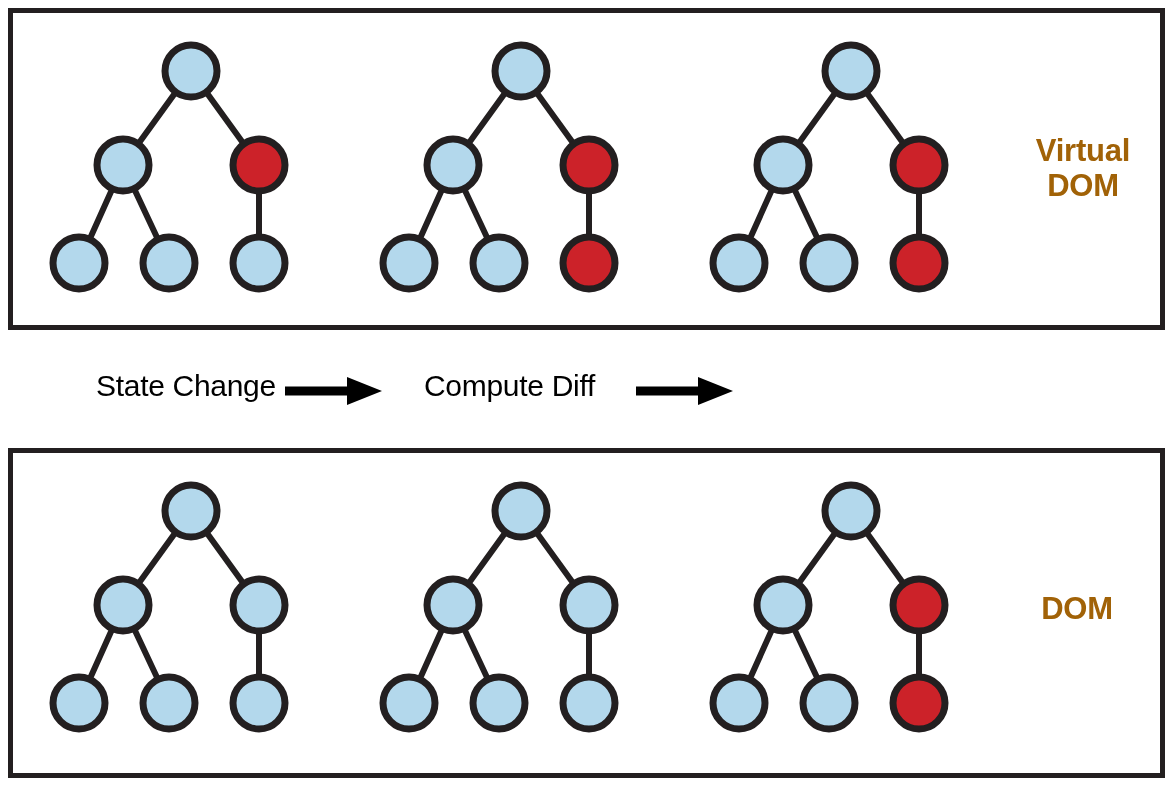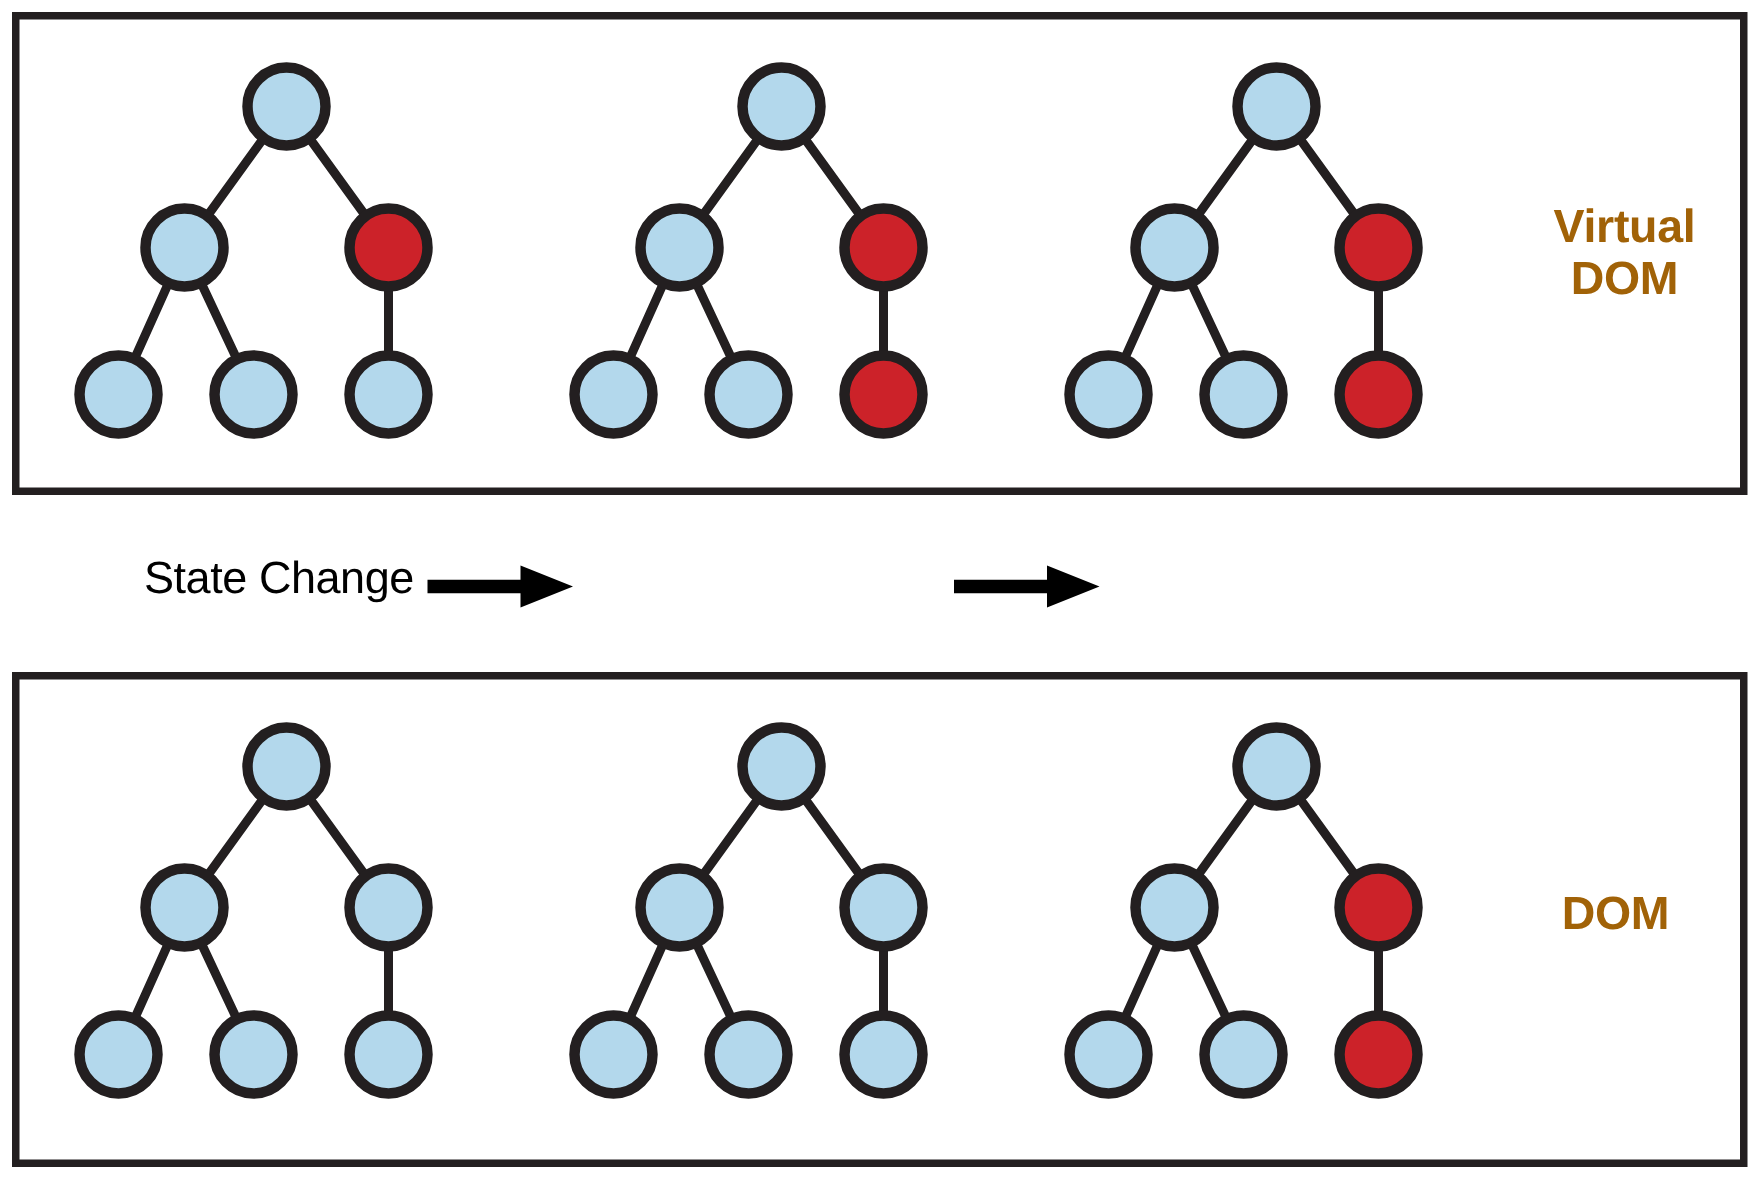--- a/index.html
+++ b/index.html
@@ -167,20 +167,21 @@
 
   <div id="flow-row">
 
     <span class="flow-step" id="flow-step-state-change">State Change</span>
 
     <svg class="flow-arrow" id="flow-arrow-1" width="100" height="32" viewBox="0 0 100 32">
       <line x1="2" y1="16" x2="70" y2="16" stroke="#000000" stroke-width="9"></line>
       <polygon points="64,2 99,16 64,30" fill="#000000"></polygon>
     </svg>
 
+    <span class="flow-step" id="flow-step-compute-diff">Compute Diff</span>
 
     <svg class="flow-arrow" id="flow-arrow-2" width="100" height="32" viewBox="0 0 100 32">
       <line x1="2" y1="16" x2="70" y2="16" stroke="#000000" stroke-width="9"></line>
       <polygon points="64,2 99,16 64,30" fill="#000000"></polygon>
     </svg>
 
   </div>
 
   <div class="panel" id="panel-browser-dom">
     <svg class="tree-svg" id="svg-browser-dom" width="1147" height="320">

